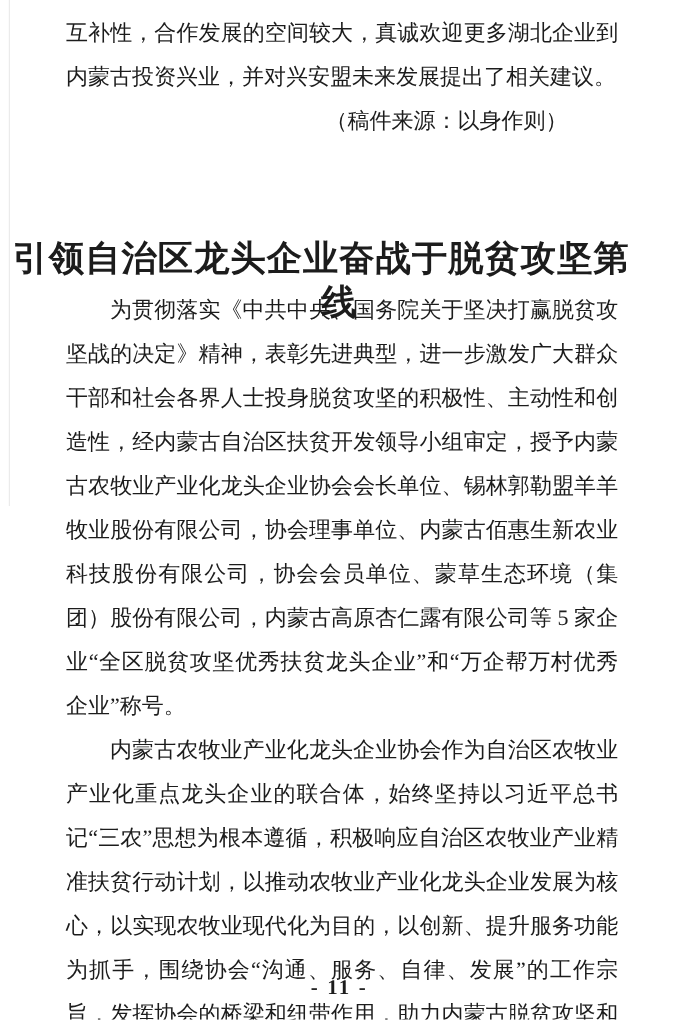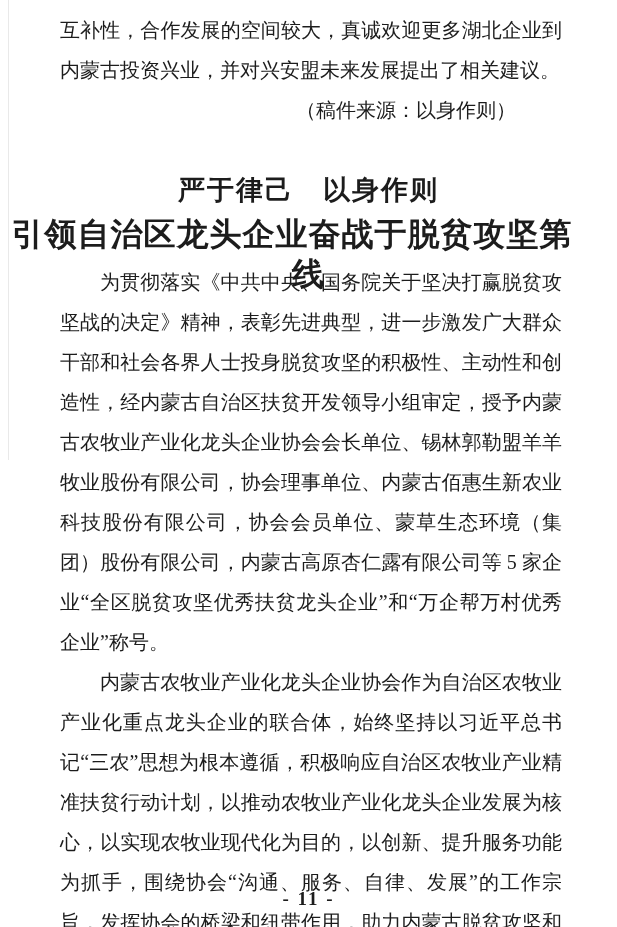--- a/index.html
+++ b/index.html
@@ -94,21 +94,20 @@
 <body>
 
 <div class="page">
 
   <div class="scan-line"></div>
 
   <div class="body-text intro">互补性，合作发展的空间较大，真诚欢迎更多湖北企业到内蒙古投资兴业，并对兴安盟未来发展提出了相关建议。</div>
 
   <div class="source-line">（稿件来源：以身作则）</div>
 
-  <h1 class="h1">严于律己　以身作则</h1>
 
   <h2 class="h2">引领自治区龙头企业奋战于脱贫攻坚第一线</h2>
 
   <div class="paras">
     <p class="body-text para">为贯彻落实《中共中央、国务院关于坚决打赢脱贫攻坚战的决定》精神，表彰先进典型，进一步激发广大群众干部和社会各界人士投身脱贫攻坚的积极性、主动性和创造性，经内蒙古自治区扶贫开发领导小组审定，授予内蒙古农牧业产业化龙头企业协会会长单位、锡林郭勒盟羊羊牧业股份有限公司，协会理事单位、内蒙古佰惠生新农业科技股份有限公司，协会会员单位、蒙草生态环境（集团）股份有限公司，内蒙古高原杏仁露有限公司等 5 家企业“全区脱贫攻坚优秀扶贫龙头企业”和“万企帮万村优秀企业”称号。</p>
     <p class="body-text para">内蒙古农牧业产业化龙头企业协会作为自治区农牧业产业化重点龙头企业的联合体，始终坚持以习近平总书记“三农”思想为根本遵循，积极响应自治区农牧业产业精准扶贫行动计划，以推动农牧业产业化龙头企业发展为核心，以实现农牧业现代化为目的，以创新、提升服务功能为抓手，围绕协会“沟通、服务、自律、发展”的工作宗旨，发挥协会的桥梁和纽带作用，助力内蒙古脱贫攻坚和实施乡村振兴</p>
   </div>
 
   <div class="page-number">- 11 -</div>
 

